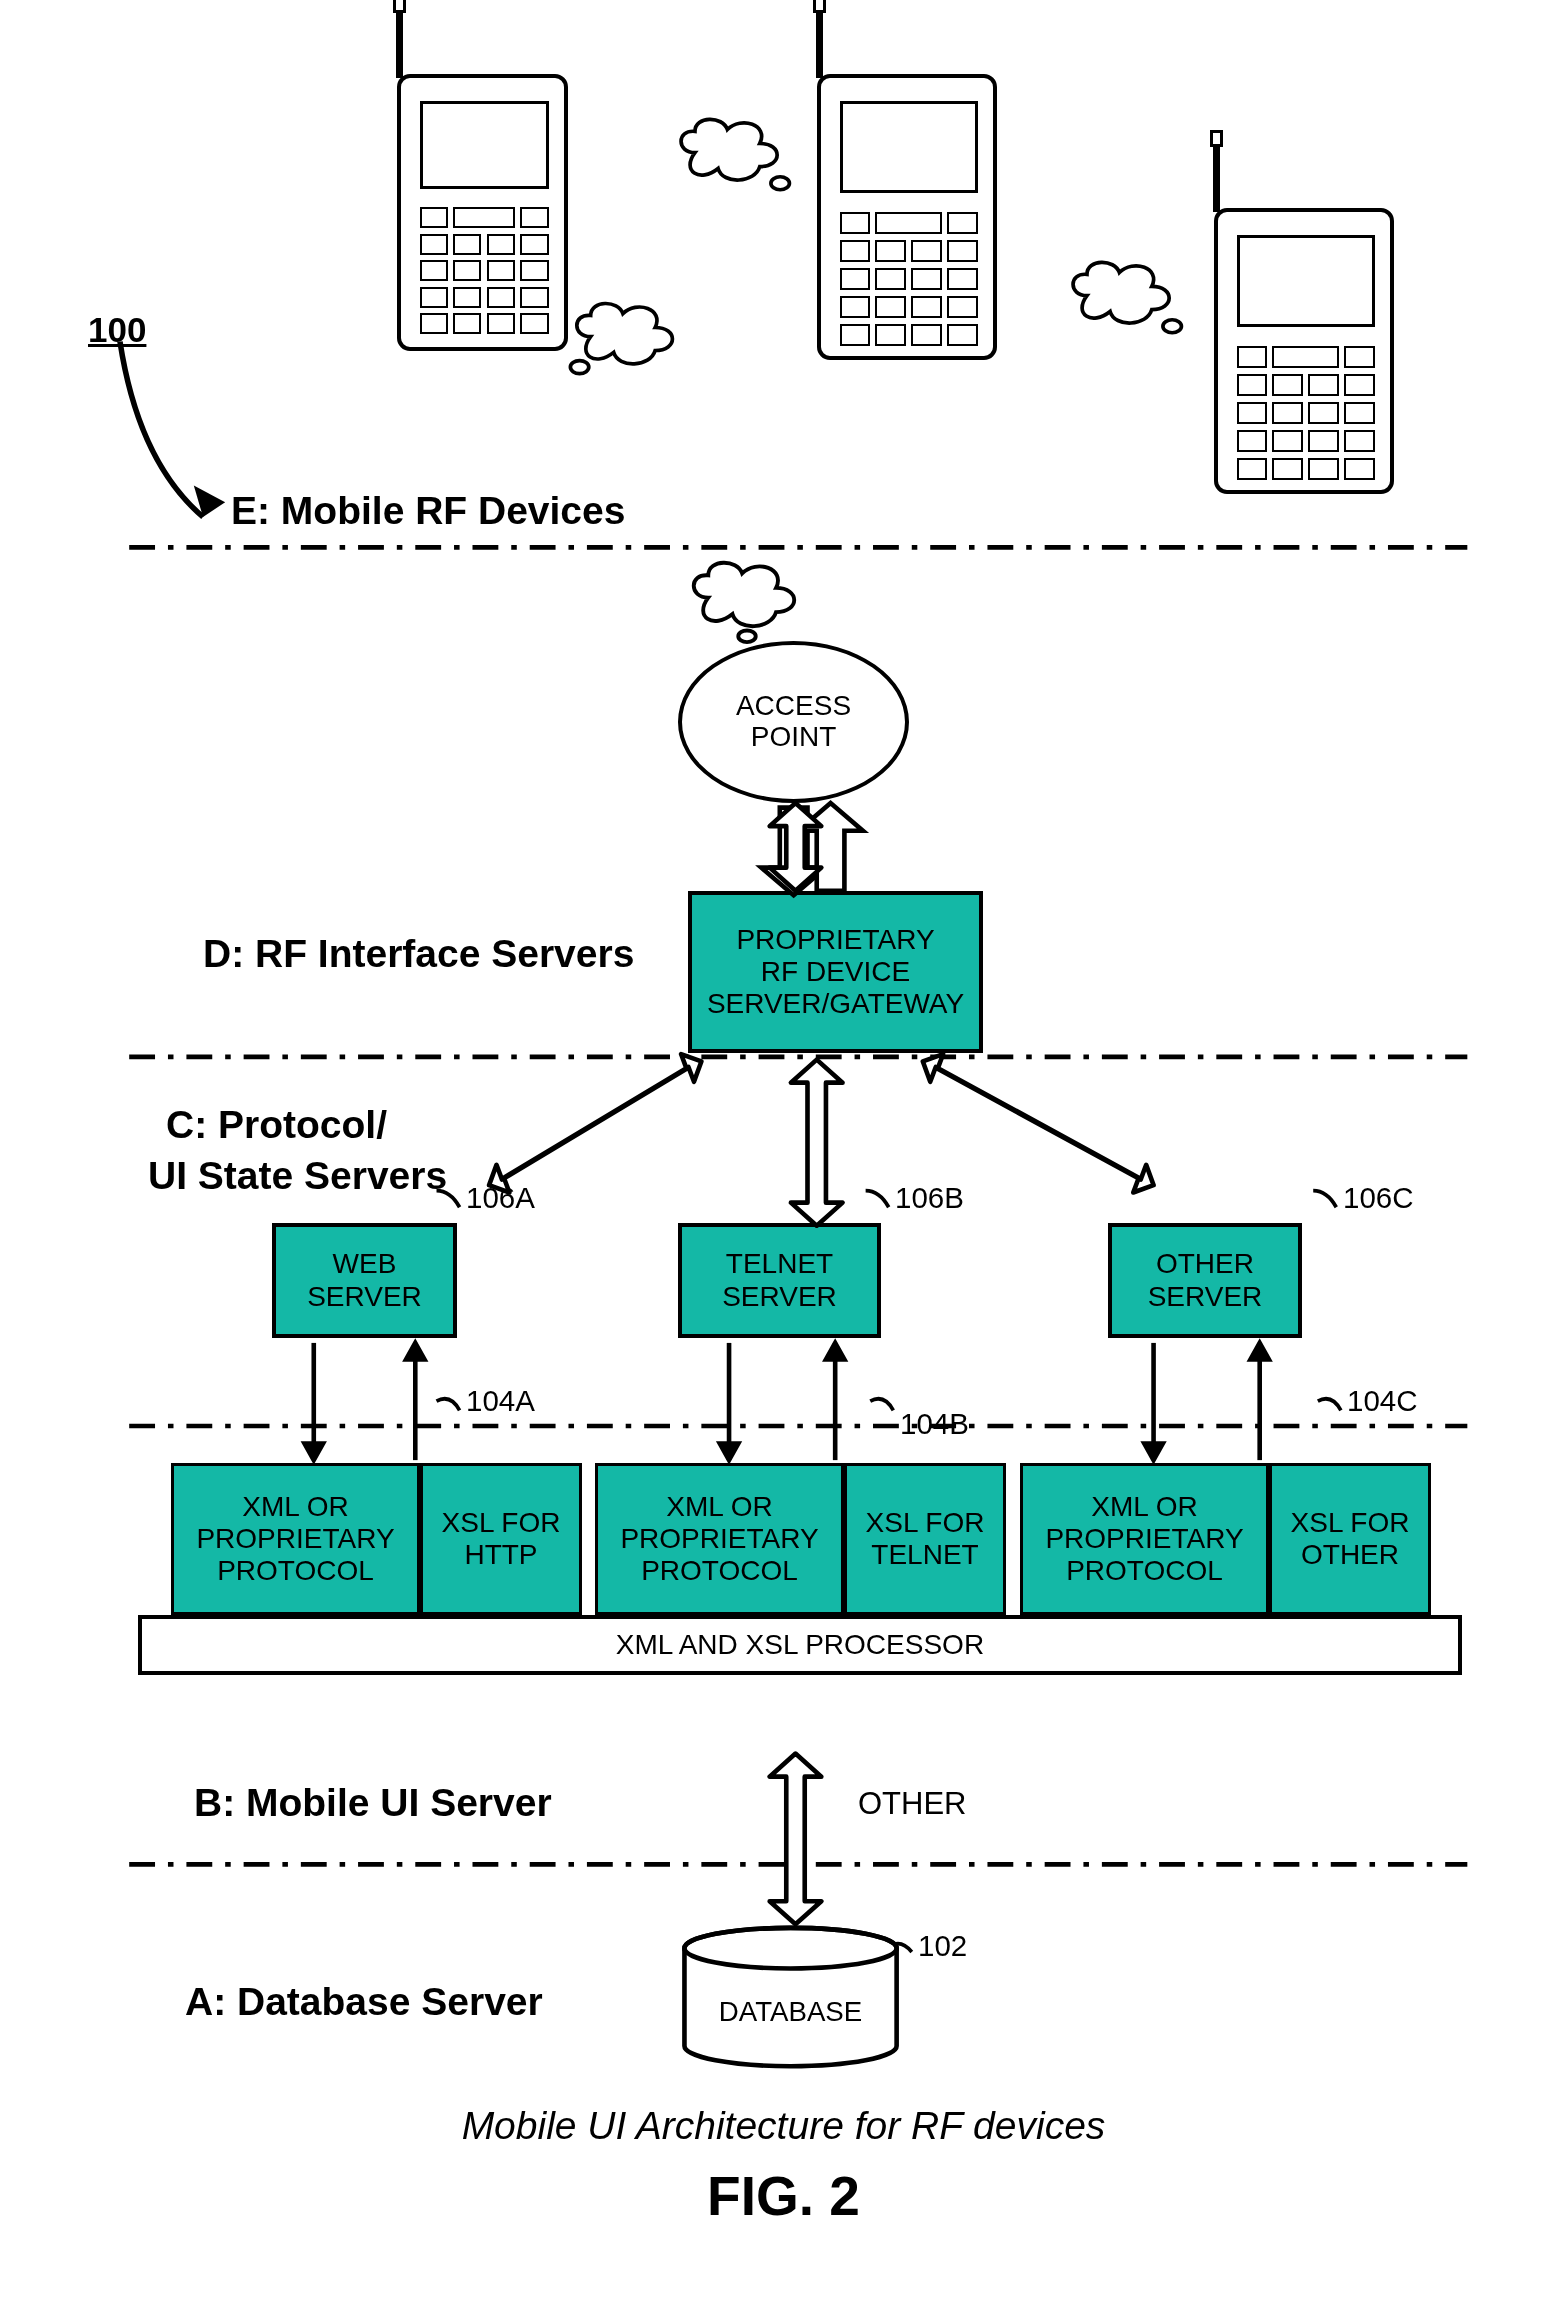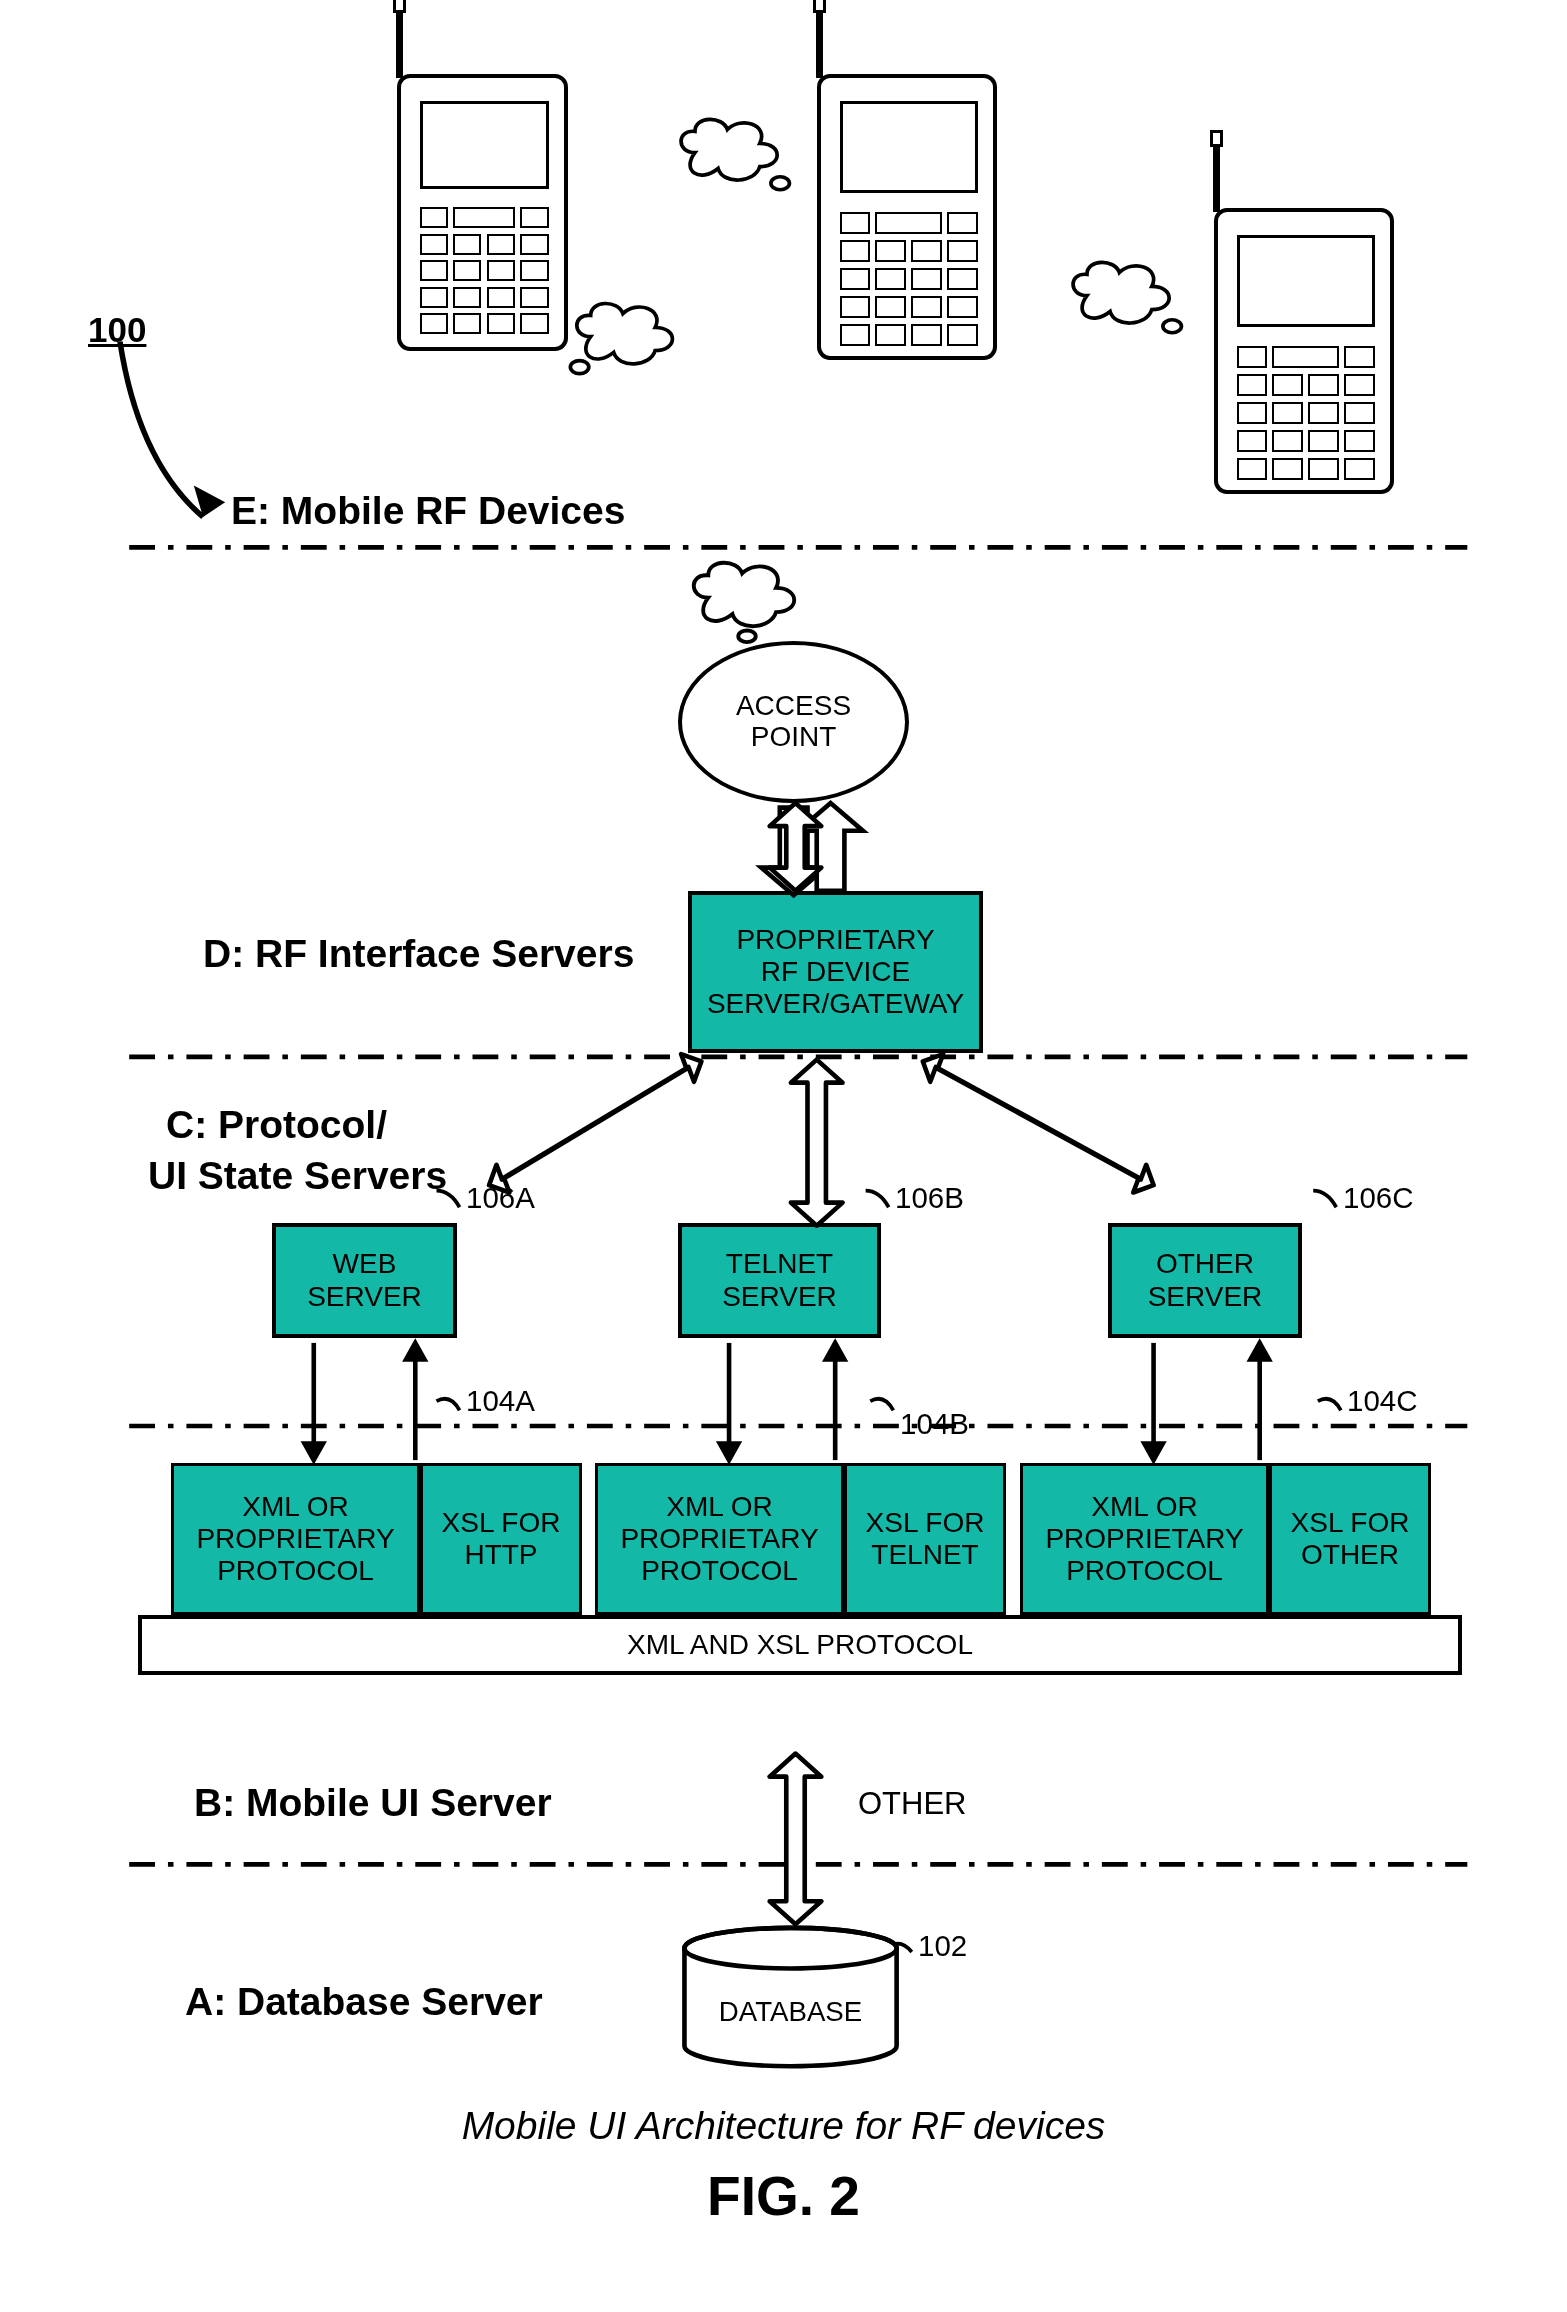--- a/index.html
+++ b/index.html
@@ -216,21 +216,21 @@
     <span>XSL FOR<br>TELNET</span>
   </div>
   <div class="box thin" style="left:1020px; top:1463px; width:249px; height:152px;">
     <span>XML OR<br>PROPRIETARY<br>PROTOCOL</span>
   </div>
   <div class="box thin" style="left:1269px; top:1463px; width:162px; height:152px;">
     <span>XSL FOR<br>OTHER</span>
   </div>
 
   <div class="long-box" style="left:138px; top:1615px; width:1324px; height:60px;">
-    <span>XML AND XSL PROTOCOL</span>
+    <span>XML AND XSL PROCESSOR</span>
   </div>
 
   <div class="layer-label" style="left:194px; top:1781px;">B: Mobile UI Server</div>
   <div class="small-ref" style="left:858px; top:1786px; font-size:31px;">OTHER</div>
 
   <div class="layer-label" style="left:185px; top:1980px;">A: Database Server</div>
 
   <svg style="position:absolute; left:678px; top:1924px; width:226px; height:148px;" viewBox="0 0 245 160">
     <ellipse cx="122" cy="26" rx="115" ry="22" fill="#fff" stroke="#000" stroke-width="5"></ellipse>
     <path d="M7 26 L7 132 A115 22 0 0 0 237 132 L237 26" fill="#fff" stroke="#000" stroke-width="5"></path>

